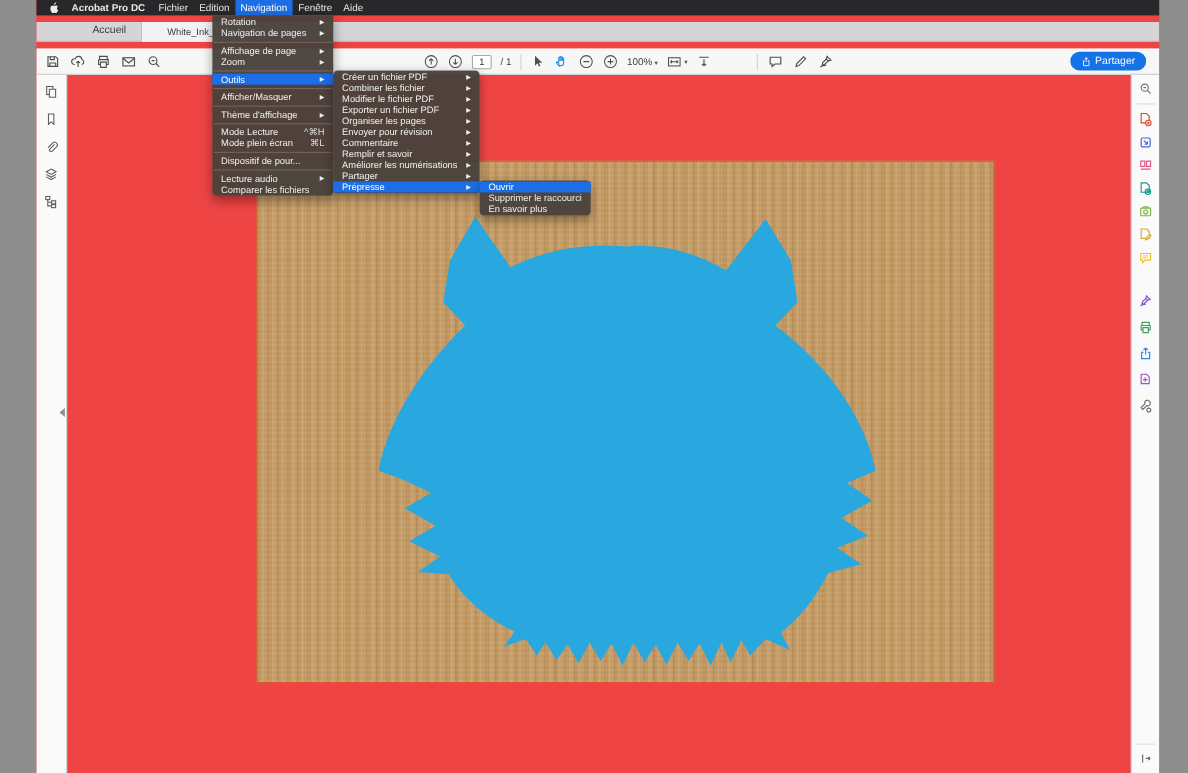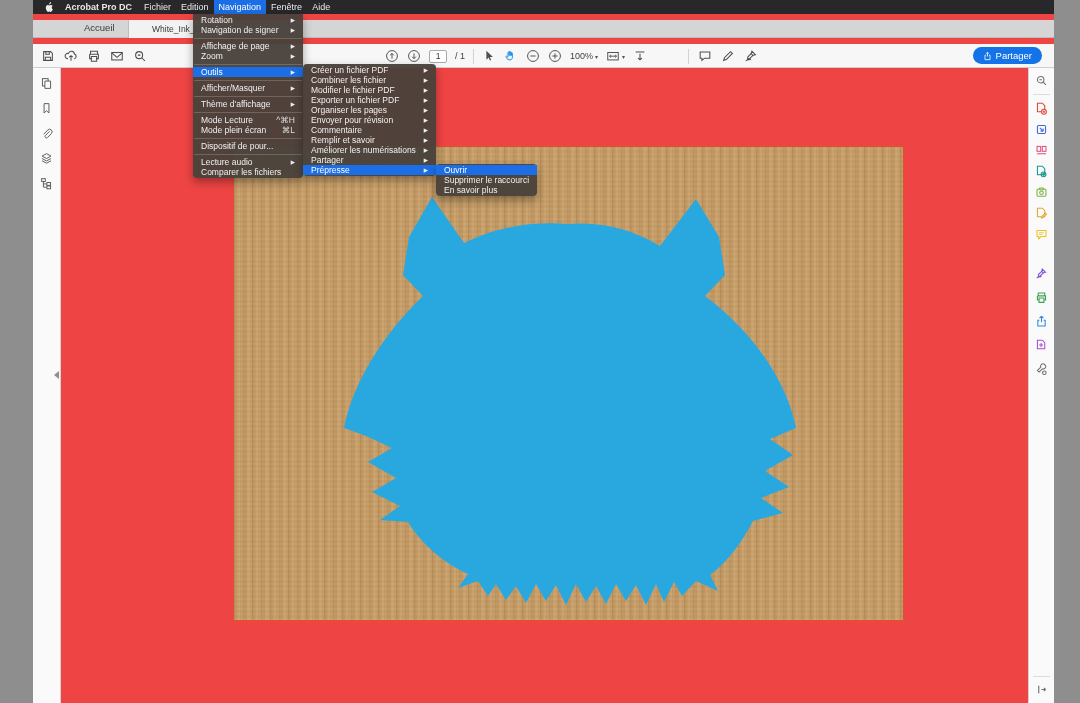--- a/index.html
+++ b/index.html
@@ -361,21 +361,21 @@
         </svg>
       </span>
   </div>
 
   <div class="menu" id="menu-affichage">
     <div class="mi">
         <span class="lbl">Rotation</span>
         <span class="arr">▶</span>
       </div>
     <div class="mi">
-        <span class="lbl">Navigation de signer</span>
+        <span class="lbl">Navigation de pages</span>
         <span class="arr">▶</span>
       </div>
     <div class="msep"></div>
     <div class="mi">
         <span class="lbl">Affichage de page</span>
         <span class="arr">▶</span>
       </div>
     <div class="mi">
         <span class="lbl">Zoom</span>
         <span class="arr">▶</span>

